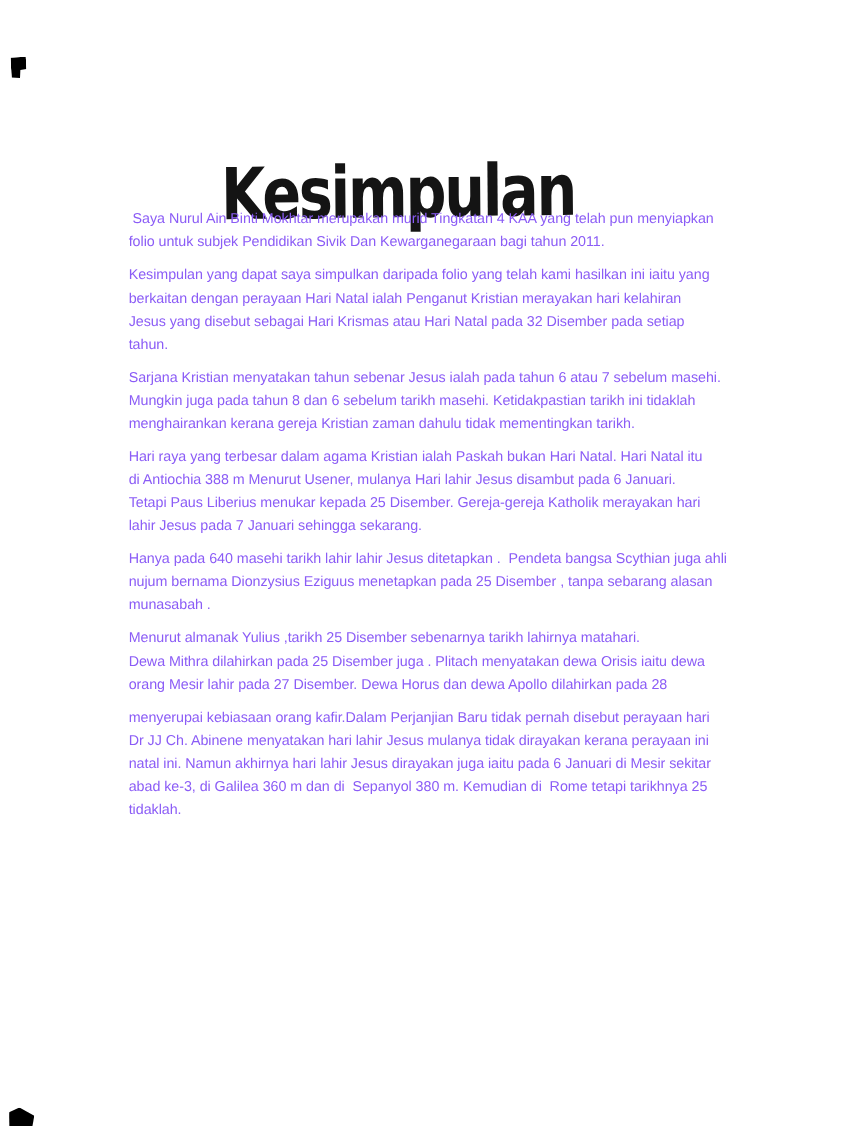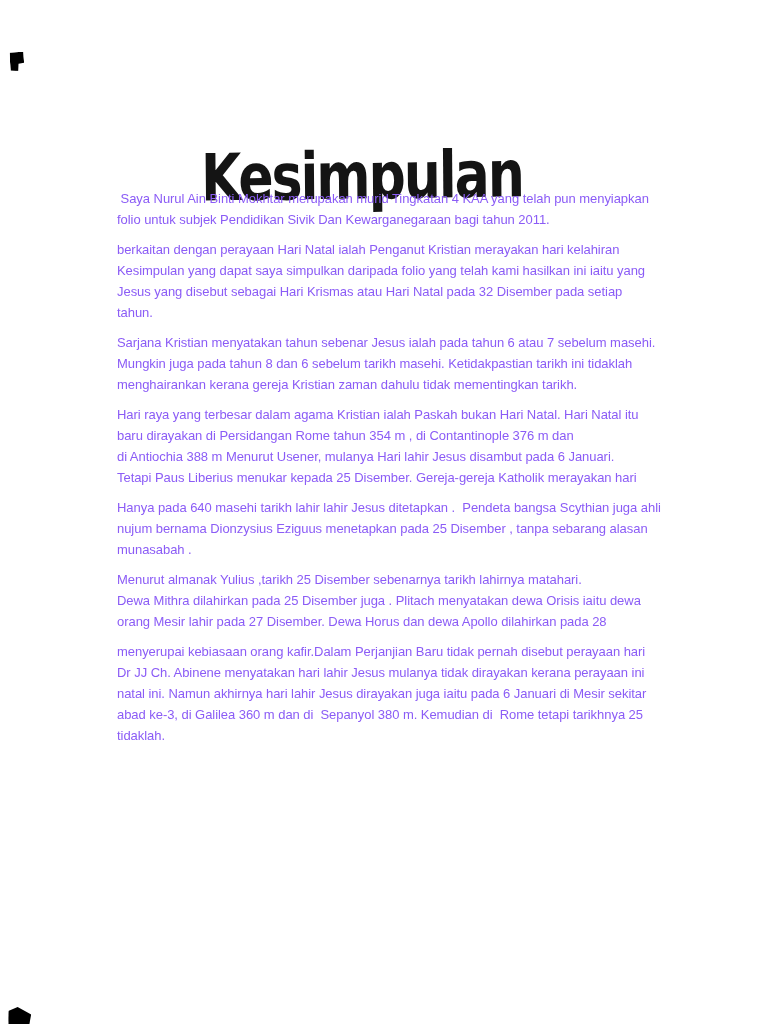--- a/index.html
+++ b/index.html
@@ -83,37 +83,37 @@
   <h1 class="doc-title"><span class="stretch">Kesimpulan</span></h1>
 
   <div class="content">
 
     <div class="para">
       <div class="line"> Saya Nurul Ain Binti Mokhtar merupakan murid Tingkatan 4 KAA yang telah pun menyiapkan</div>
       <div class="line">folio untuk subjek Pendidikan Sivik Dan Kewarganegaraan bagi tahun 2011.</div>
     </div>
 
     <div class="para">
+      <div class="line">Kesimpulan yang dapat saya simpulkan daripada folio yang telah kami hasilkan ini iaitu yang</div>
       <div class="line">berkaitan dengan perayaan Hari Natal ialah Penganut Kristian merayakan hari kelahiran</div>
-      <div class="line">Kesimpulan yang dapat saya simpulkan daripada folio yang telah kami hasilkan ini iaitu yang</div>
       <div class="line">Jesus yang disebut sebagai Hari Krismas atau Hari Natal pada 32 Disember pada setiap</div>
       <div class="line">tahun.</div>
     </div>
 
     <div class="para">
       <div class="line">Sarjana Kristian menyatakan tahun sebenar Jesus ialah pada tahun 6 atau 7 sebelum masehi.</div>
       <div class="line">Mungkin juga pada tahun 8 dan 6 sebelum tarikh masehi. Ketidakpastian tarikh ini tidaklah</div>
       <div class="line">menghairankan kerana gereja Kristian zaman dahulu tidak mementingkan tarikh.</div>
     </div>
 
     <div class="para">
       <div class="line">Hari raya yang terbesar dalam agama Kristian ialah Paskah bukan Hari Natal. Hari Natal itu</div>
-      <div class="line">baru dirayakan di Persidangan Rome tahun 354 m , di Contantinople 376 m dan</div>
       <div class="line">di Antiochia 388 m Menurut Usener, mulanya Hari lahir Jesus disambut pada 6 Januari.</div>
       <div class="line">Tetapi Paus Liberius menukar kepada 25 Disember. Gereja-gereja Katholik merayakan hari</div>
+      <div class="line">lahir Jesus pada 7 Januari sehingga sekarang.</div>
     </div>
 
     <div class="para">
       <div class="line">Hanya pada 640 masehi tarikh lahir lahir Jesus ditetapkan .  Pendeta bangsa Scythian juga ahli</div>
       <div class="line">nujum bernama Dionzysius Eziguus menetapkan pada 25 Disember , tanpa sebarang alasan</div>
       <div class="line">munasabah .</div>
     </div>
 
     <div class="para">
       <div class="line">Menurut almanak Yulius ,tarikh 25 Disember sebenarnya tarikh lahirnya matahari.</div>

